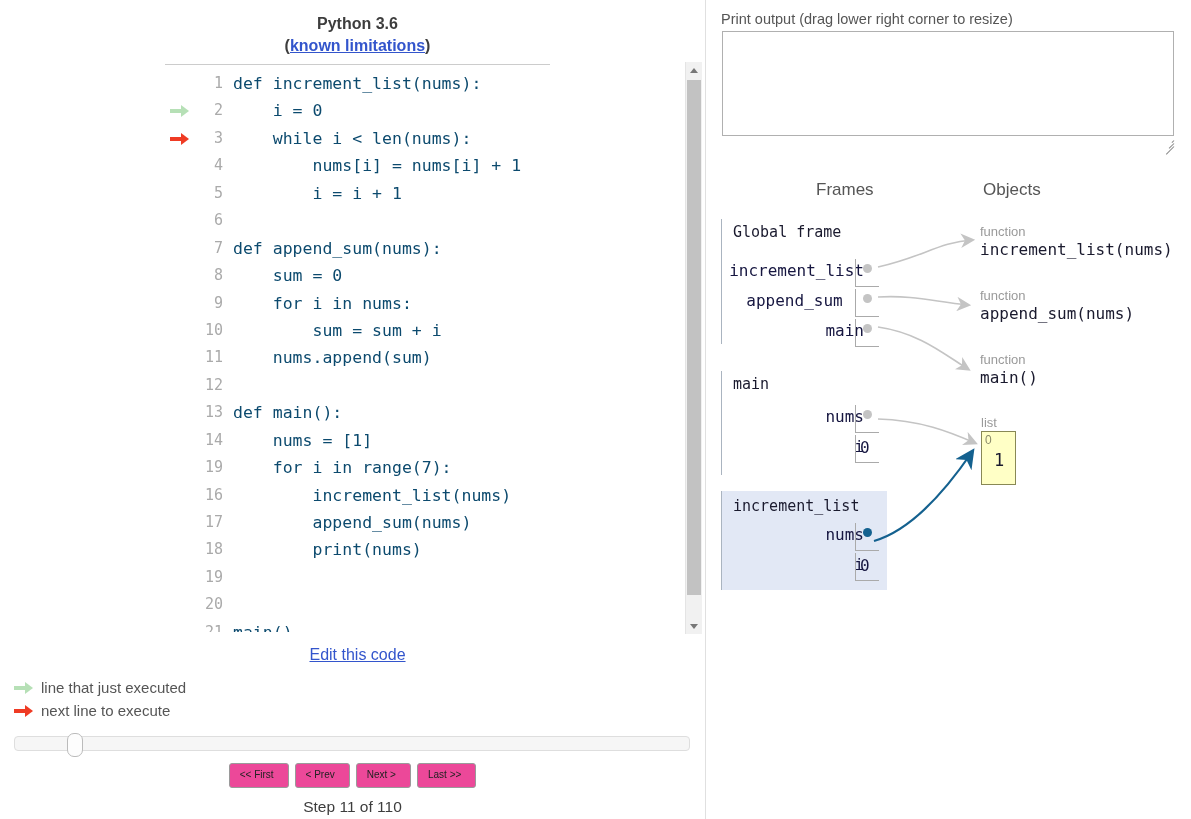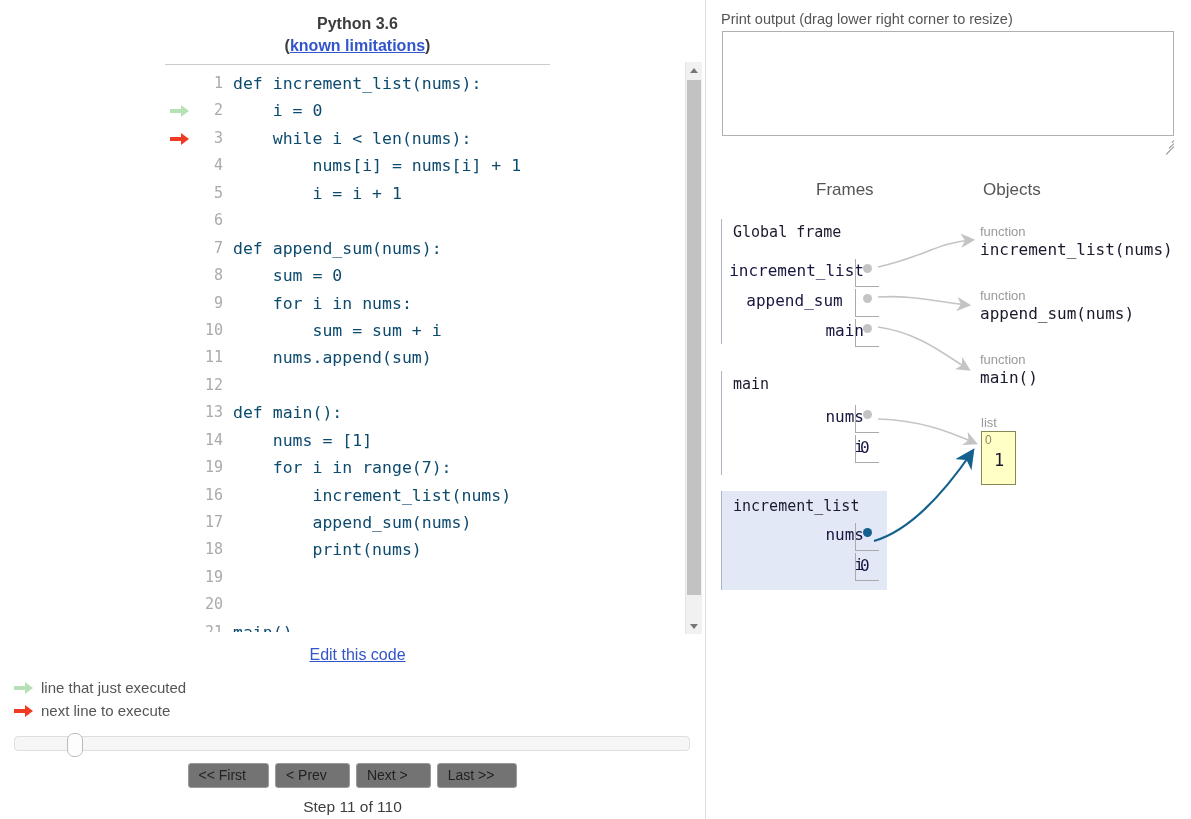--- a/index.html
+++ b/index.html
@@ -242,26 +242,26 @@
     position: absolute;
     left: 0;
     top: 763px;
     width: 705px;
     display: flex;
     justify-content: center;
     gap: 6px;
   }
   .nav-btn {
     font-family: "Liberation Sans", sans-serif;
-    font-size: 14px;
+    font-size: 10px;
     color: #222222;
-    background: #737373;
+    background: #ec4899;
     border: 1px solid #9a9a9a;
     border-radius: 3px;
-    padding: 3px 22px 4px 10px;
+    padding: 3px 14px 4px 10px;
     cursor: pointer;
     line-height: 16px;
   }
   #step-counter {
     position: absolute;
     left: 0;
     top: 798px;
     width: 705px;
     text-align: center;
     font-size: 15.5px;

